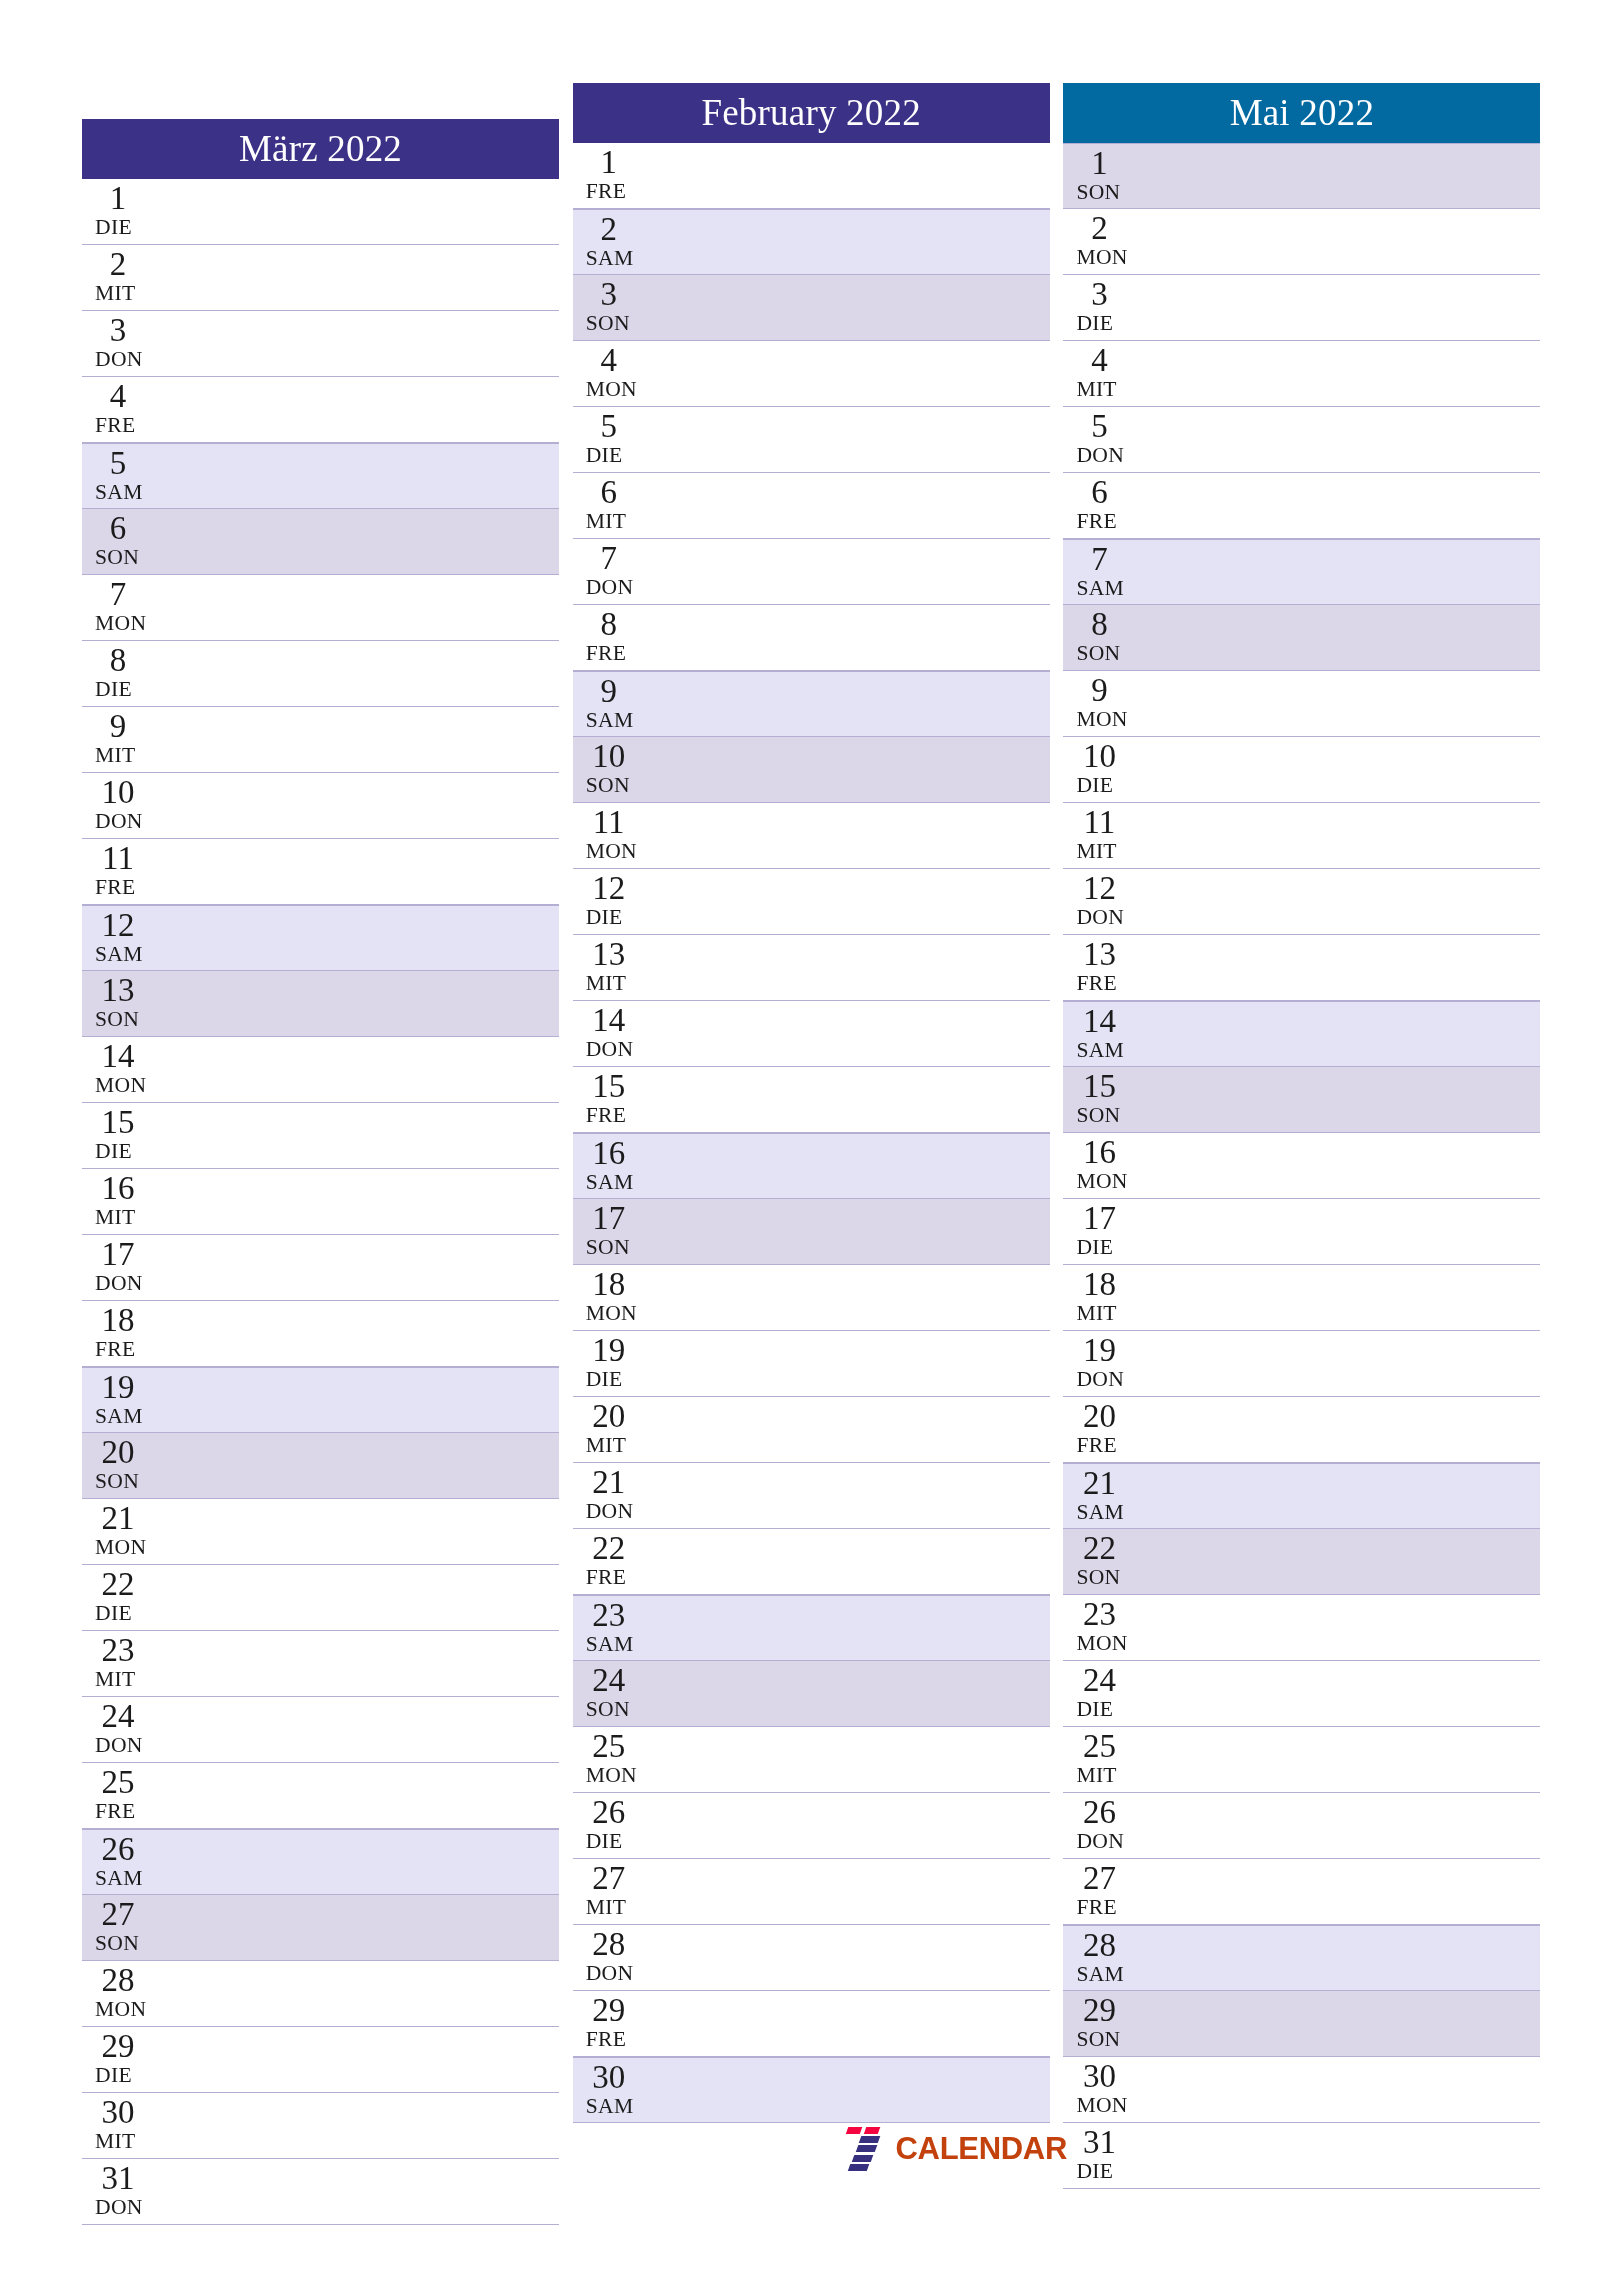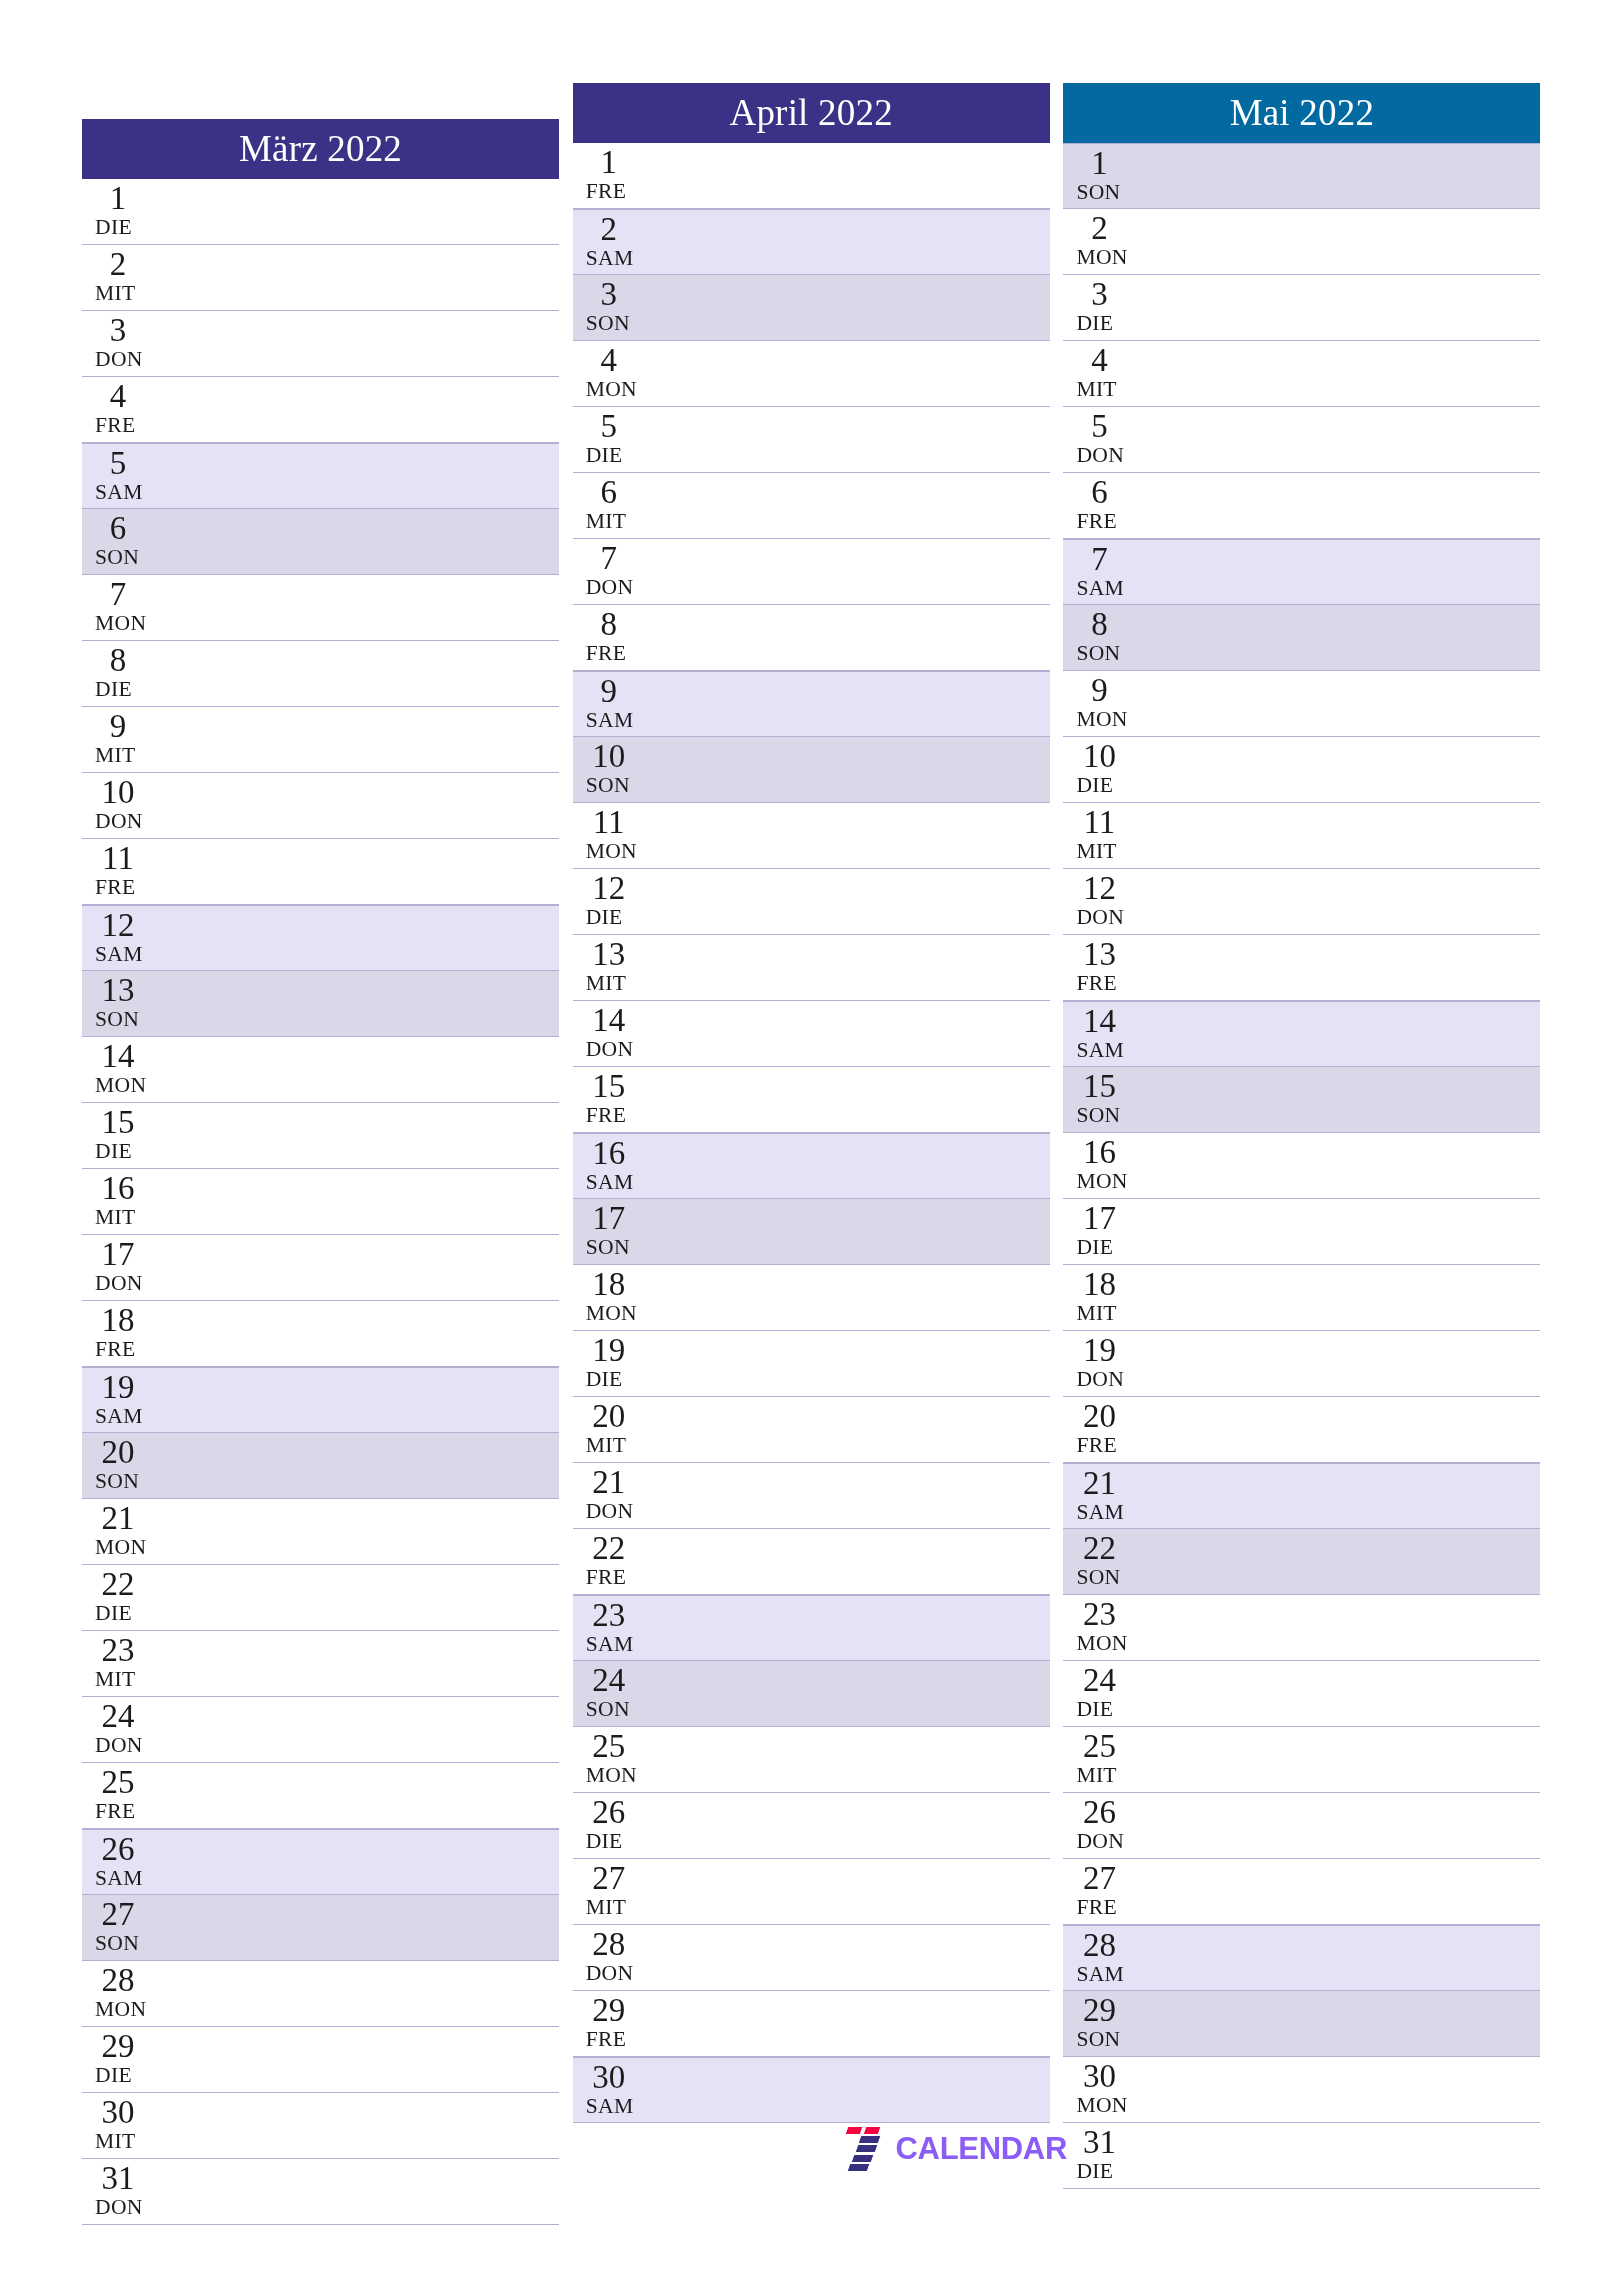--- a/index.html
+++ b/index.html
@@ -132,21 +132,21 @@
   .lm3 { top: 9.2px; left: 17px; width: 19px; background: #36307e; }
   .lm4 { top: 18.3px; left: 13.7px; width: 19px; background: #36307e; }
   .lm5 { top: 27.5px; left: 9.8px; width: 19px; background: #36307e; }
   .lm6 { top: 37px; left: 5.9px;  width: 19px; background: #36307e; }
 
   .logo-text {
     font-family: "Liberation Sans", "DejaVu Sans", sans-serif;
     font-weight: bold;
     font-size: 31px;
     letter-spacing: -0.3px;
-    color: #8b5cf6;
+    color: #c2410c;
     white-space: nowrap;
   }
 </style>
 </head>
 <body>
 
 <div class="page">
 
   <div class="calendar-grid" id="grid">
       <div class="month-column">
@@ -272,21 +272,21 @@
             <div class="day-num">30</div>
             <div class="day-abbr">MIT</div>
           </div>
           <div class="day-row" style="border-bottom-color: rgb(180, 175, 210);">
             <div class="day-num">31</div>
             <div class="day-abbr">DON</div>
           </div>
         </div>
       </div>
       <div class="month-column">
-        <div class="month-header" style="background: rgb(59, 49, 134);">April 2022</div>
+        <div class="month-header" style="background: rgb(59, 49, 134);">February 2022</div>
         <div class="days">
           <div class="day-row" style="border-bottom-color: rgb(180, 175, 210);">
             <div class="day-num">1</div>
             <div class="day-abbr">FRE</div>
           </div>
           <div class="day-row sat first-hl" style="background: rgb(228, 226, 245); border-bottom-color: rgb(180, 175, 210); border-top-color: rgb(180, 175, 210);">
             <div class="day-num">2</div>
             <div class="day-abbr">SAM</div>
           </div>
           <div class="day-row sun" style="background: rgb(219, 215, 233); border-bottom-color: rgb(180, 175, 210);">

